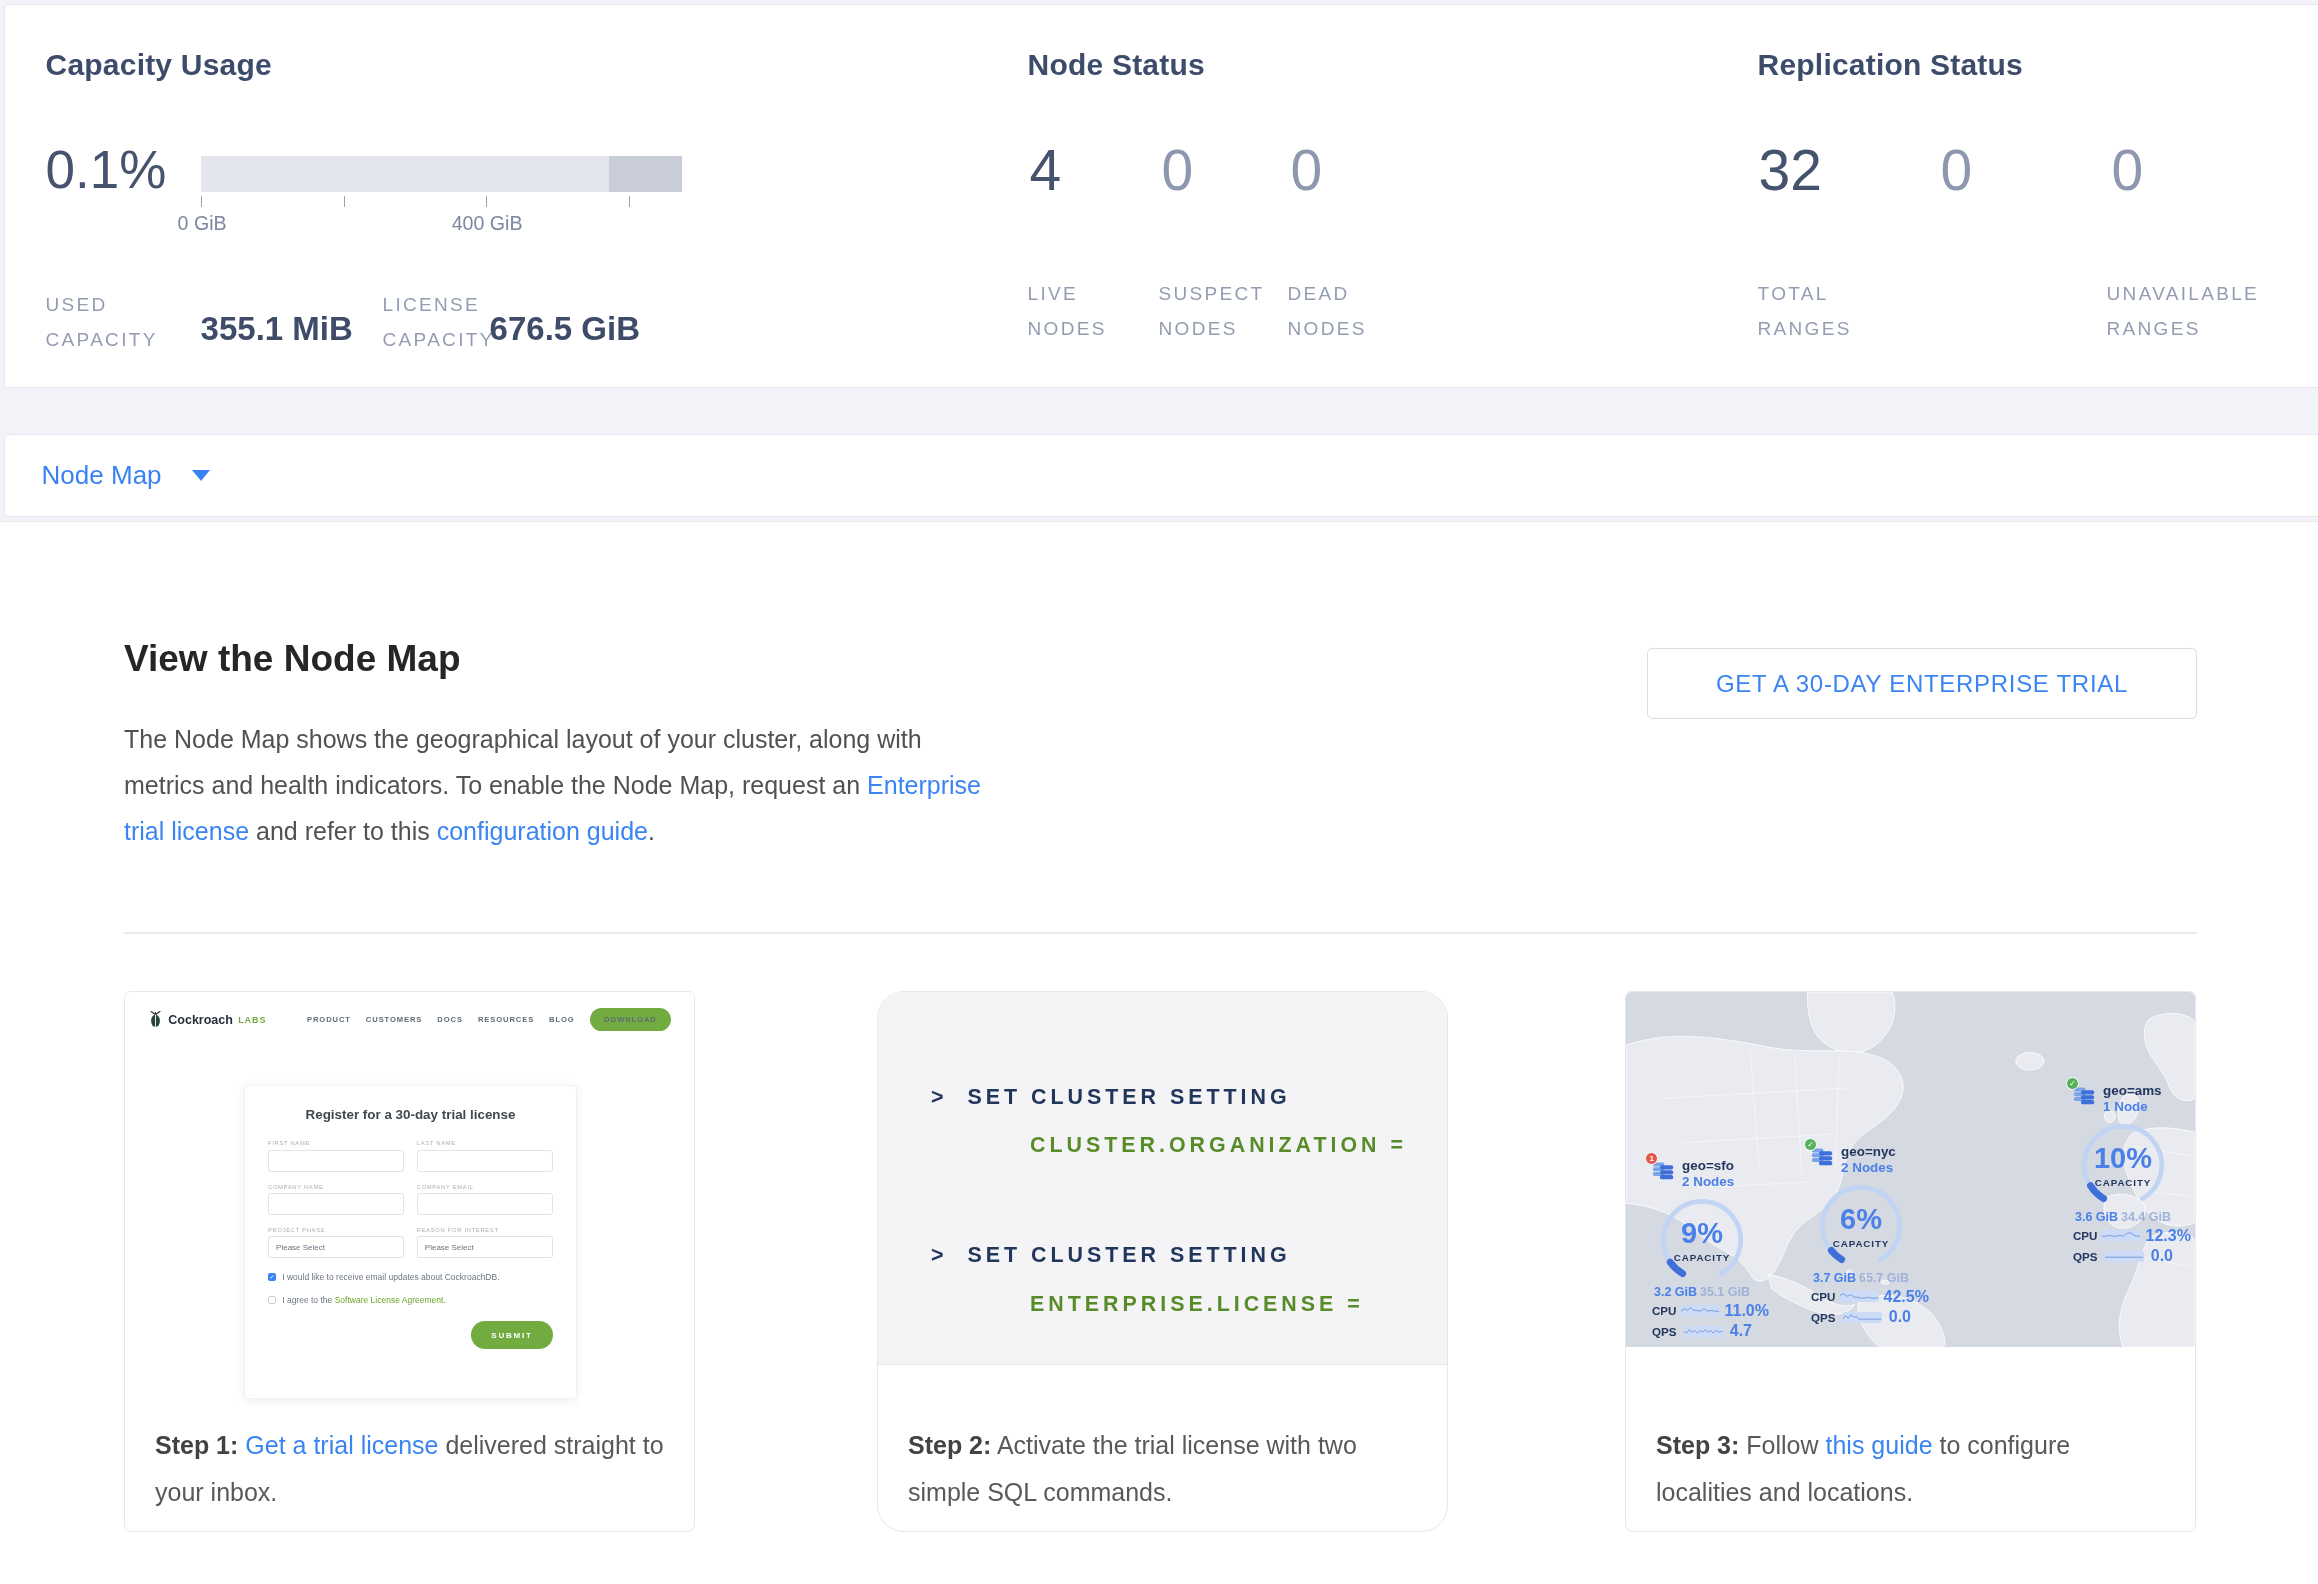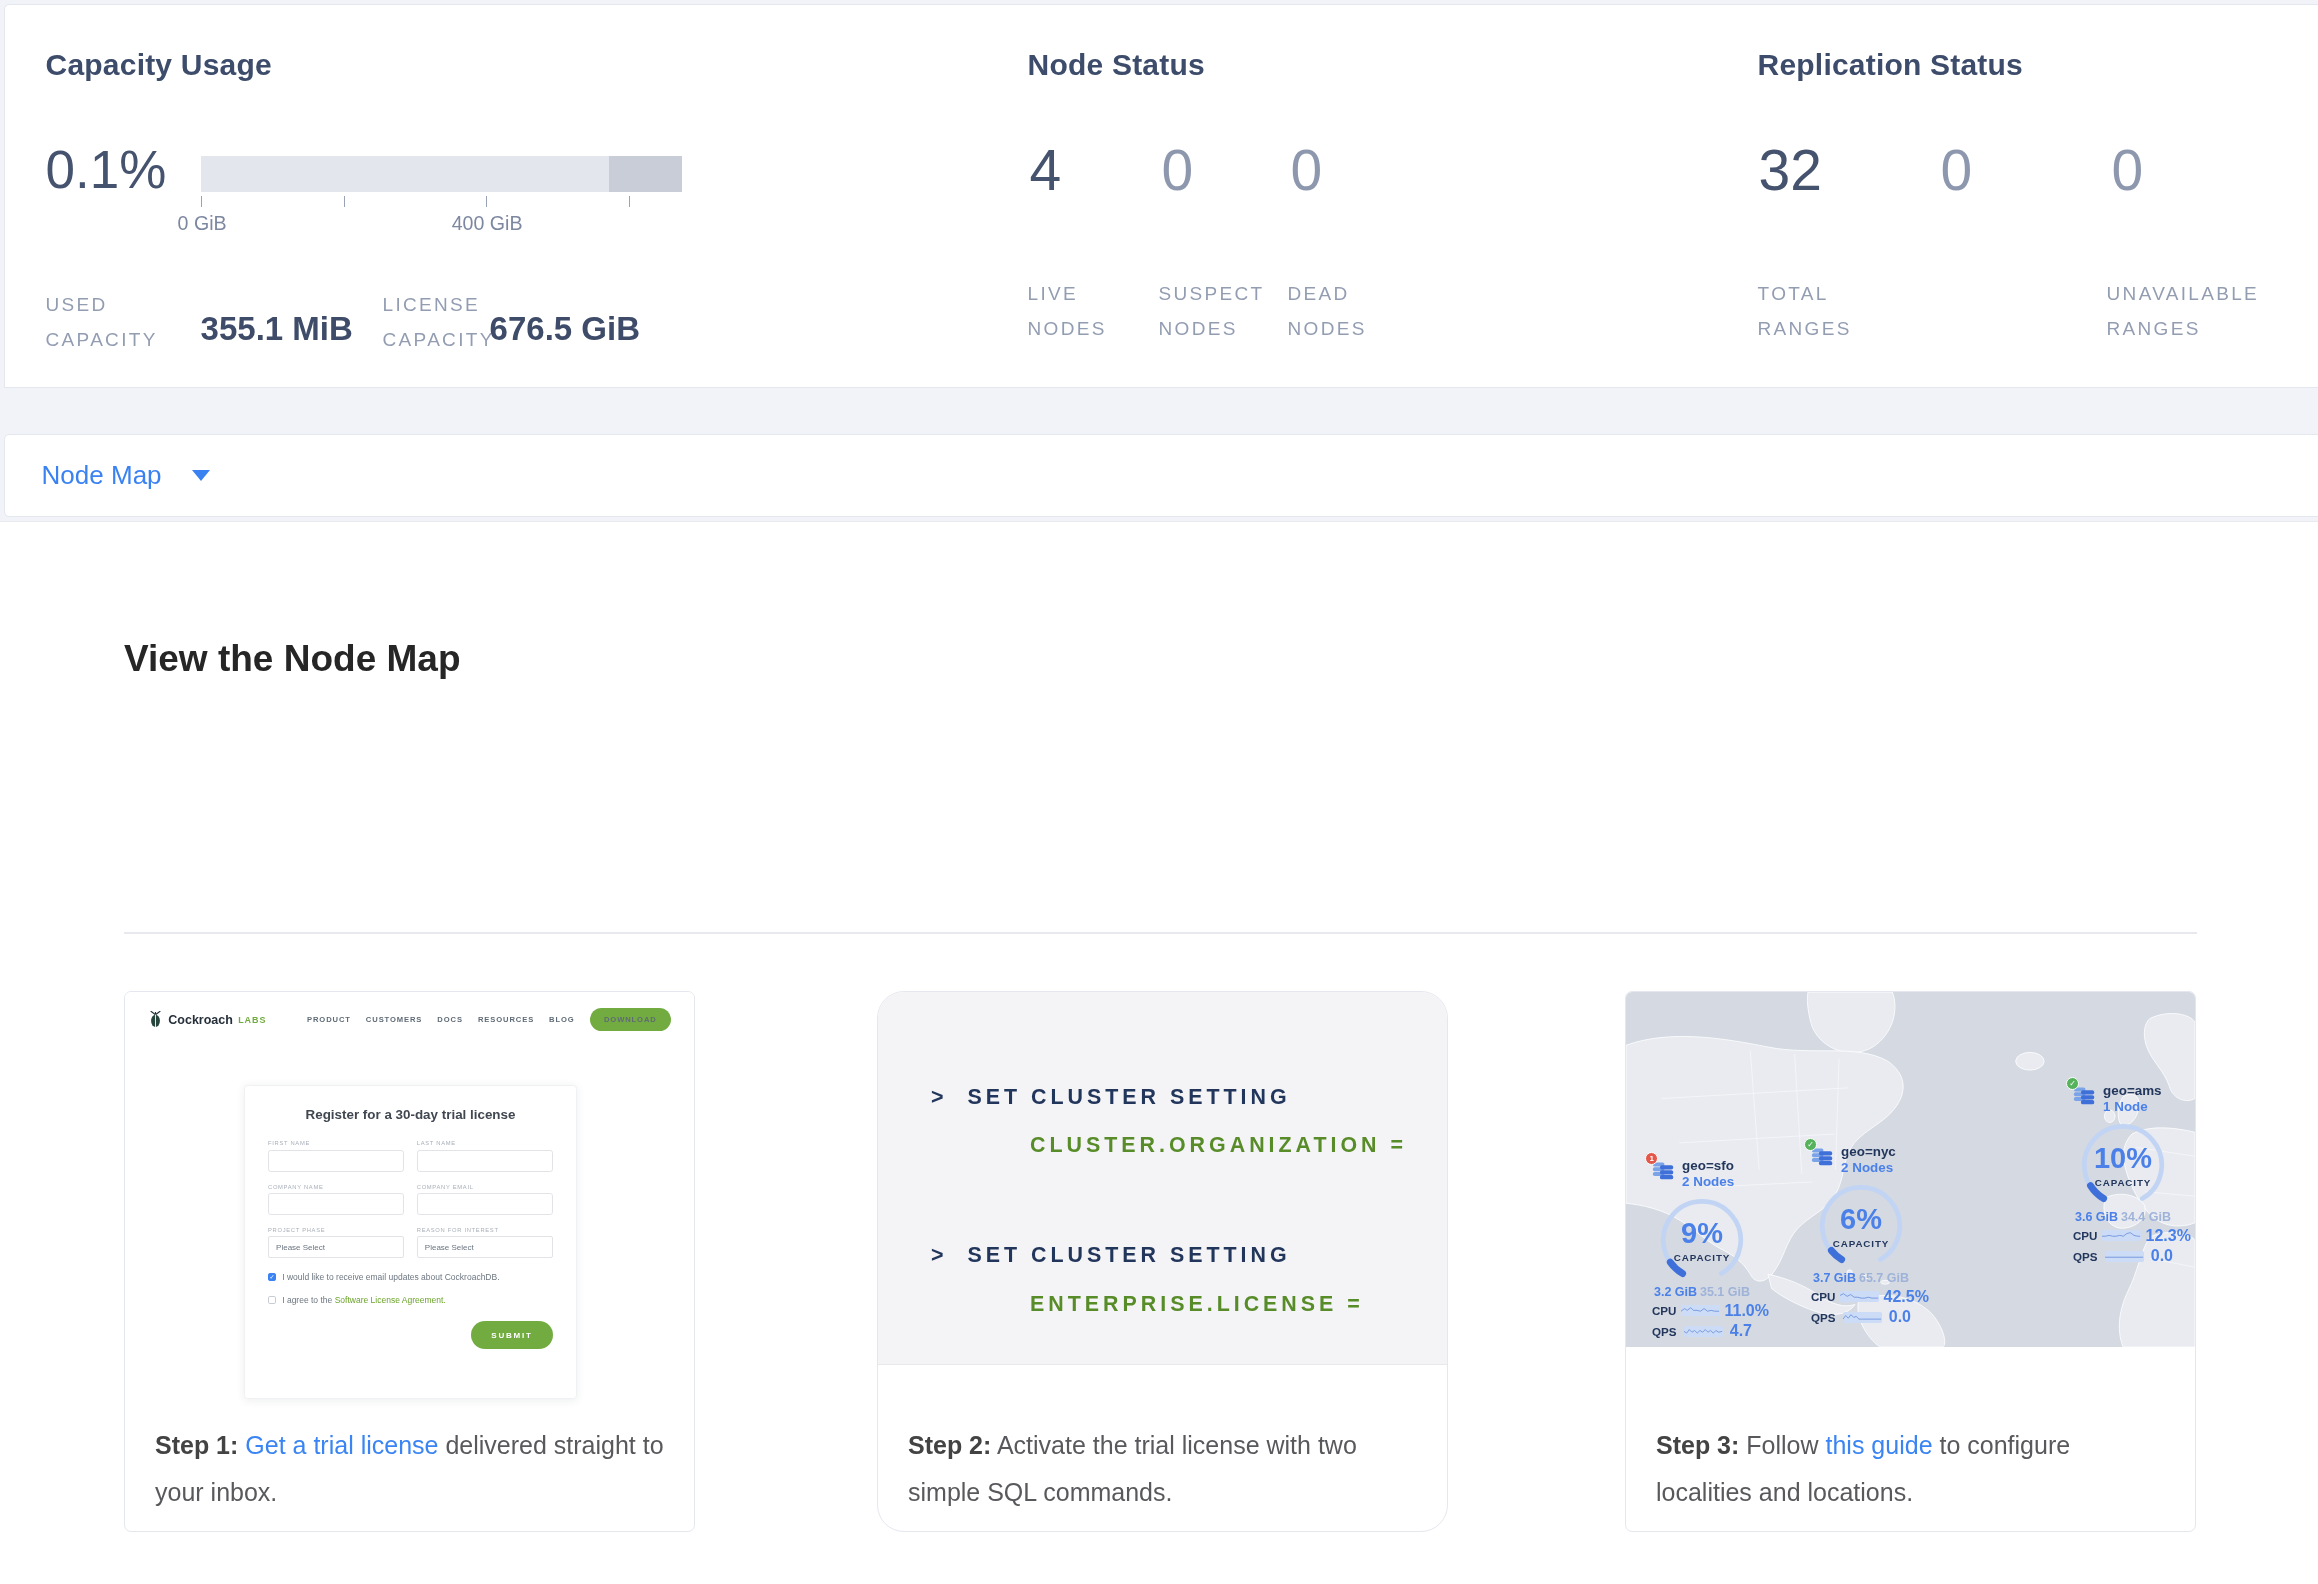--- a/index.html
+++ b/index.html
@@ -181,21 +181,26 @@
 
   <div id="nodemap-bar">
     <span class="label">Node Map</span>
     <span class="chevron-down"></span>
   </div>
 
   <section id="main-panel">
 
     <h1 id="intro-heading">View the Node Map</h1>
 
-
+    <p id="intro-para"><span>The Node Map shows the geographical layout of your cluster, along with metrics and health indicators. To enable the Node Map, request an</span>
+      <a class="link">Enterprise trial license</a>
+      <span>and refer to this</span>
+      <a class="link">configuration guide</a><span>.</span></p>
+
+    <button id="trial-button">GET A 30-DAY ENTERPRISE TRIAL</button>
 
     <div id="separator"></div>
 
     <div class="card" id="card-1">
       <div id="mini-shot">
         <div id="mini-nav">
           <div id="mini-logo">
             <svg width="15" height="17" viewBox="0 0 17 19">
               <path d="M8.5 1 L8.5 5" stroke="#26303a" stroke-width="1.4"></path>
               <path d="M3 0 L8.5 4 L14 0" fill="none" stroke="#26303a" stroke-width="1.4"></path>

